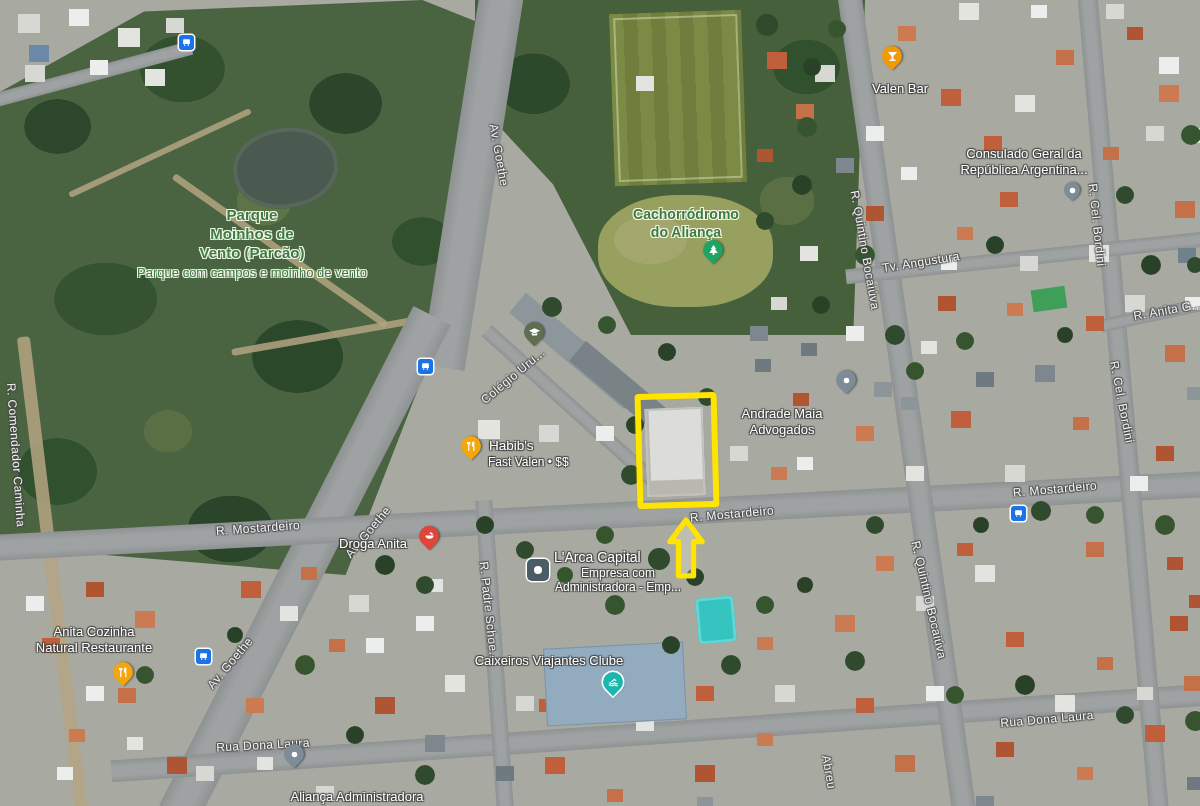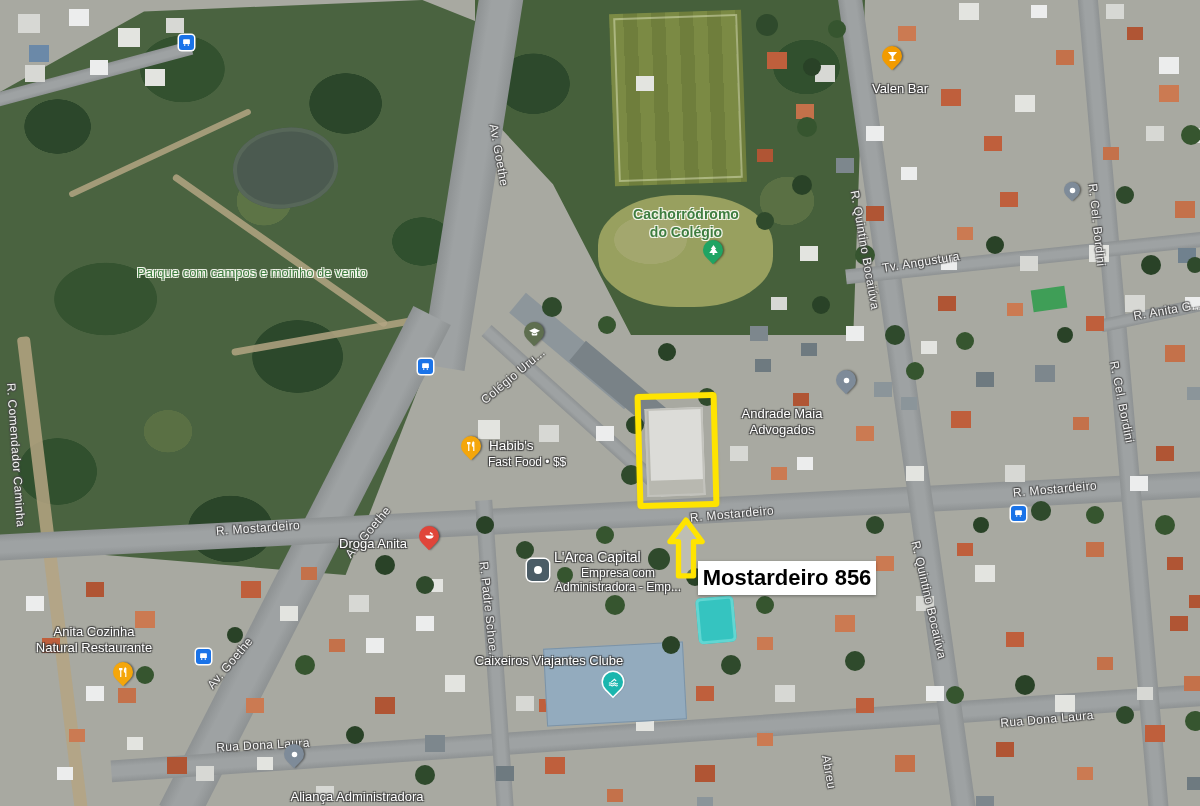--- a/index.html
+++ b/index.html
@@ -187,40 +187,45 @@
   <div class="street" style="left:1122px;top:402px;--r:79deg;">R. Cel. Bordini</div>
   <div class="street" style="left:1168px;top:310px;--r:-10deg;">R. Anita G...</div>
   <div class="street" style="left:921px;top:262px;--r:-9deg;">Tv. Angustura</div>
   <div class="street" style="left:513px;top:376px;--r:-40deg;">Colégio Uru...</div>
   <div class="street" style="left:489px;top:612px;--r:84deg;">R. Padre Schoe...</div>
   <div class="street" style="left:16px;top:455px;--r:86deg;">R. Comendador Caminha</div>
   <div class="street" style="left:263px;top:745px;--r:-3deg;">Rua Dona Laura</div>
   <div class="street" style="left:1047px;top:719px;--r:-5deg;">Rua Dona Laura</div>
   <div class="street" style="left:829px;top:772px;--r:80deg;">Abreu</div>
 
+  <div class="poi-label green" style="left:252px;top:206px;font-size:15px;">Parque
+Moinhos de
+Vento (Parcão)</div>
   <div class="poi-label green" style="left:252px;top:265px;font-size:13px;font-weight:400;">Parque com campos e moinho de vento</div>
   <div class="poi-label green" style="left:686px;top:206px;font-size:14px;">Cachorródromo
-do Colégio</div>
+do Aliança</div>
   <div class="pin" style="left:703px;top:240px;background:#1fa463;">
       <span class="ic">
         <svg viewBox="0 0 12 12">
           <path d="M6 0 L9 4.4 H7.6 L10.6 8.6 H7 V11 H5 V8.6 H1.4 L4.4 4.4 H3 Z"></path>
         </svg>
       </span>
     </div>
 
   <div class="pin" style="left:882px;top:46px;background:#f29b00;">
       <span class="ic">
         <svg viewBox="0 0 12 12">
           <path d="M1 1 H11 L7 5.6 V9.4 H9.2 V11 H2.8 V9.4 H5 V5.6 Z"></path>
         </svg>
       </span>
     </div>
   <div class="poi-label" style="left:900px;top:81px;">Valen Bar</div>
 
+  <div class="poi-label" style="left:1024px;top:146px;">Consulado Geral da
+República Argentina...</div>
   <div class="pin" style="left:1064px;top:182px;width:16px;height:16px;background:#7e8b99;">
       <span class="ic">
         <svg viewBox="0 0 12 12">
           <circle cx="6" cy="6" r="3"></circle>
         </svg>
       </span>
     </div>
 
   <div class="pin" style="left:524px;top:322px;background:#5e6e4f;">
       <span class="ic">
@@ -248,21 +253,21 @@
     </div>
 
   <div class="pin" style="left:461px;top:436px;background:#f4a60b;">
       <span class="ic">
         <svg viewBox="0 0 12 12">
           <path d="M3 1 V4.5 M1.8 1 V3.5 M4.2 1 V3.5 M3 1 V11 M8.5 1 C7.3 1 7 3 7 4.5 C7 5.5 7.6 6 8.5 6 V11 M8.5 1 V11" stroke="#fff" stroke-width="1.3" fill="none"></path>
         </svg>
       </span>
     </div>
   <div class="poi-label left" style="left:489px;top:438px;font-size:13.5px;">Habib's</div>
-  <div class="poi-label left" style="left:488px;top:455px;font-size:12px;font-weight:400;">Fast Food • $$</div>
+  <div class="poi-label left" style="left:488px;top:455px;font-size:12px;font-weight:400;">Fast Valen • $$</div>
 
   <div class="poi-label" style="left:373px;top:536px;">Droga Anita</div>
   <div class="pin" style="left:419px;top:526px;background:#e0453a;">
       <span class="ic">
         <svg viewBox="0 0 12 12">
           <path d="M1.5 5 H10.5 A4.5 3.4 0 0 1 1.5 5 Z M7 1 L10 3.2 L8.8 4.4 L6 2.4 Z"></path>
         </svg>
       </span>
     </div>
 
@@ -320,15 +325,14 @@
         <path d="M2.5 1.5 H9.5 Q10.5 1.5 10.5 2.5 V8 H1.5 V2.5 Q1.5 1.5 2.5 1.5 Z M2.5 3 H9.5 V5.5 H2.5 Z"></path>
         <circle cx="3.6" cy="9.4" r="1.1"></circle>
         <circle cx="8.4" cy="9.4" r="1.1"></circle>
       </svg>
     </div>
 
   <div class="anno" id="highlight-rect"></div>
   <svg class="anno" style="left:667px;top:518px;width:38px;height:60px;overflow:visible;" viewBox="0 0 34 56">
     <polygon points="17,2 32,22 24,22 24,54 10,54 10,22 2,22" fill="rgba(255,255,235,0.25)" stroke="#FFE400" stroke-width="5" stroke-linejoin="round"></polygon>
   </svg>
-  <div class="anno" id="anno-label">Mostardeiro 856</div>
 
 </div>
 
 </body></html>

